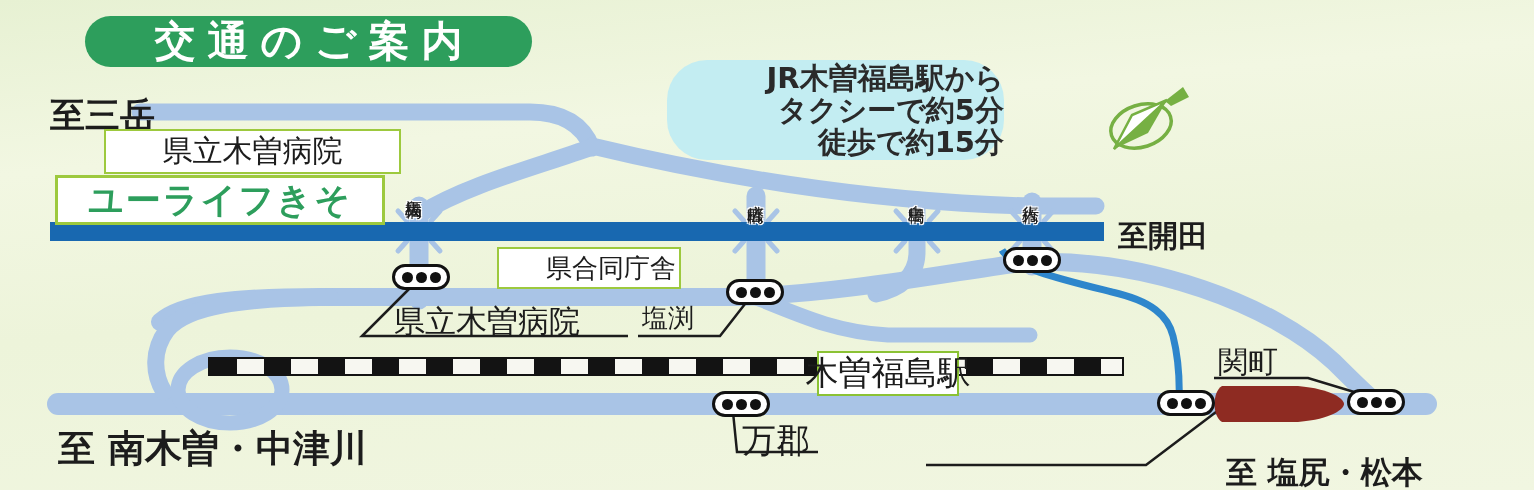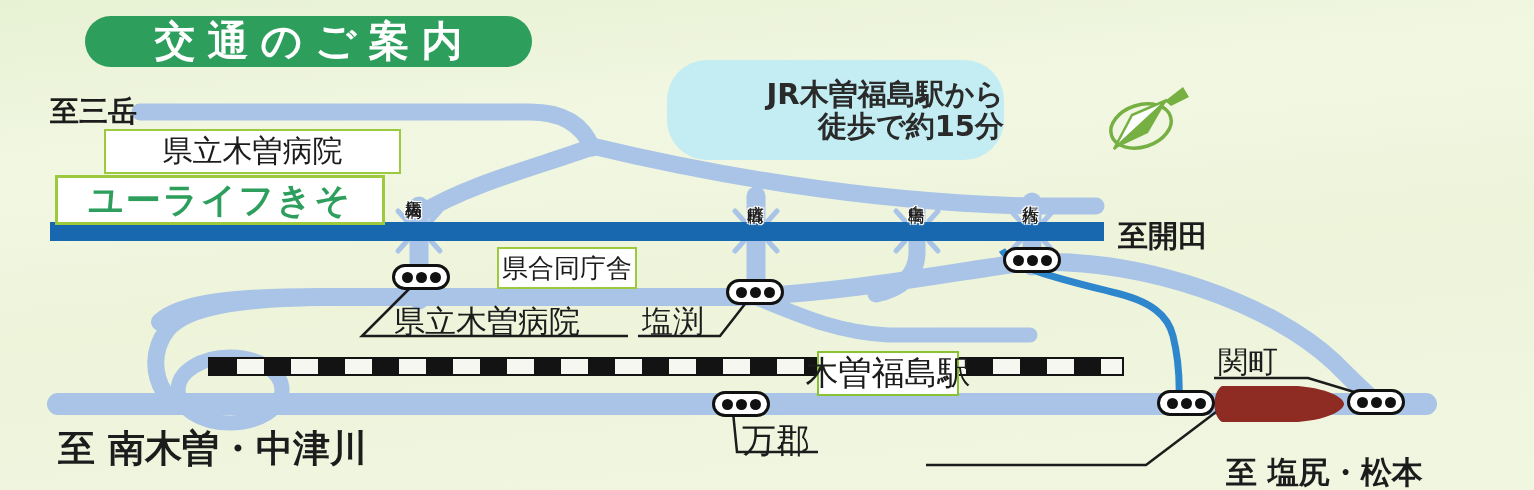--- a/index.html
+++ b/index.html
@@ -14,30 +14,30 @@
   .title-pill{
     left:85px;top:16px;width:447px;height:51px;border-radius:27px;
     background:#2d9e5c;color:#ffffff;font-size:41px;font-weight:bold;
     letter-spacing:12px;display:flex;align-items:center;justify-content:center;
     text-indent:12px;
   }
   
   .gbox{background:#ffffff;border:2px solid #9dc93e;display:flex;align-items:center;justify-content:center;white-space:nowrap;}
   .lbl-hospital-top{left:104px;top:129px;width:293px;height:41px;font-size:30px;}
   .lbl-youlife{left:55px;top:175px;width:324px;height:44px;font-size:35px;font-weight:bold;color:#2d9e5c;border-width:3px;letter-spacing:2px;}
-  .lbl-govt{left:497px;top:247px;width:136px;height:38px;font-size:26px;}
+  .lbl-govt{left:497px;top:247px;width:136px;height:38px;font-size:26px;padding-left:44px;}
   .lbl-station{left:817px;top:351px;width:138px;height:41px;font-size:33px;border-color:#8bc234;}
   
   .t{white-space:nowrap;}
-  .t-mitake{left:50px;top:92px;font-size:29px;font-weight:bold;}
+  .t-mitake{left:50px;top:92px;font-size:35px;font-weight:bold;}
   .t-kaida{left:1118px;top:188px;font-size:30px;font-weight:bold;margin-top:28px;}
   .t-nagiso{left:58px;top:424px;font-size:37px;font-weight:bold;}
   .t-shiojiri{left:1226px;top:452px;font-size:31px;font-weight:bold;}
   .t-hospital{left:394px;top:301px;font-size:31px;}
-  .t-shiobuchi{left:642px;top:301px;font-size:31px;}
+  .t-shiobuchi{left:642px;top:301px;font-size:26px;}
   .t-mangori{left:742px;top:418px;font-size:34px;}
   .t-tunnel{left:928px;top:428px;font-size:31px;}
   .t-sekimachi{left:1218px;top:342px;font-size:30px;}
   
   .vtext{
     writing-mode:vertical-rl;font-size:17px;line-height:1;letter-spacing:1px;
     text-shadow:-1px -1px 0 #fff,1px -1px 0 #fff,-1px 1px 0 #fff,1px 1px 0 #fff,0 0 3px #fff;
   }
   .v-fukushima{left:405px;top:186px;}
   .v-hirokuro{left:747px;top:192px;}
@@ -154,20 +154,21 @@
   <div class="abs t t-nagiso">至 南木曽・中津川</div>
   <div class="abs t t-shiojiri">至 塩尻・松本</div>
 
   <div class="abs gbox lbl-hospital-top">県立木曽病院</div>
   <div class="abs gbox lbl-youlife">ユーライフきそ</div>
   <div class="abs gbox lbl-govt">県合同庁舎</div>
   <div class="abs gbox lbl-station">木曽福島駅</div>
 
   <div class="abs bubble">
     <span>JR木曽福島駅から</span>
+    <span>タクシーで約5分</span>
     <span>徒歩で約15分</span>
   </div>
 
   <div class="abs vtext v-fukushima">福島大橋</div>
   <div class="abs vtext v-hirokuro">広畔橋</div>
   <div class="abs vtext v-nakajima">中島橋</div>
   <div class="abs vtext v-gyonin">行人橋</div>
 
   <div class="abs t t-hospital">県立木曽病院</div>
   <div class="abs t t-shiobuchi">塩渕</div>

